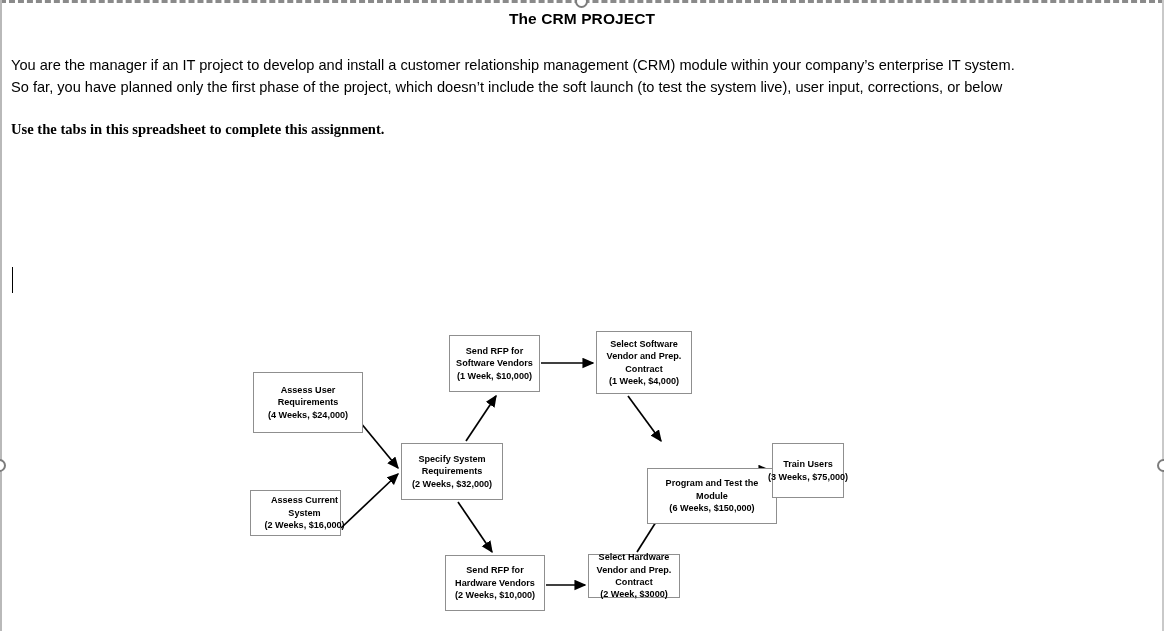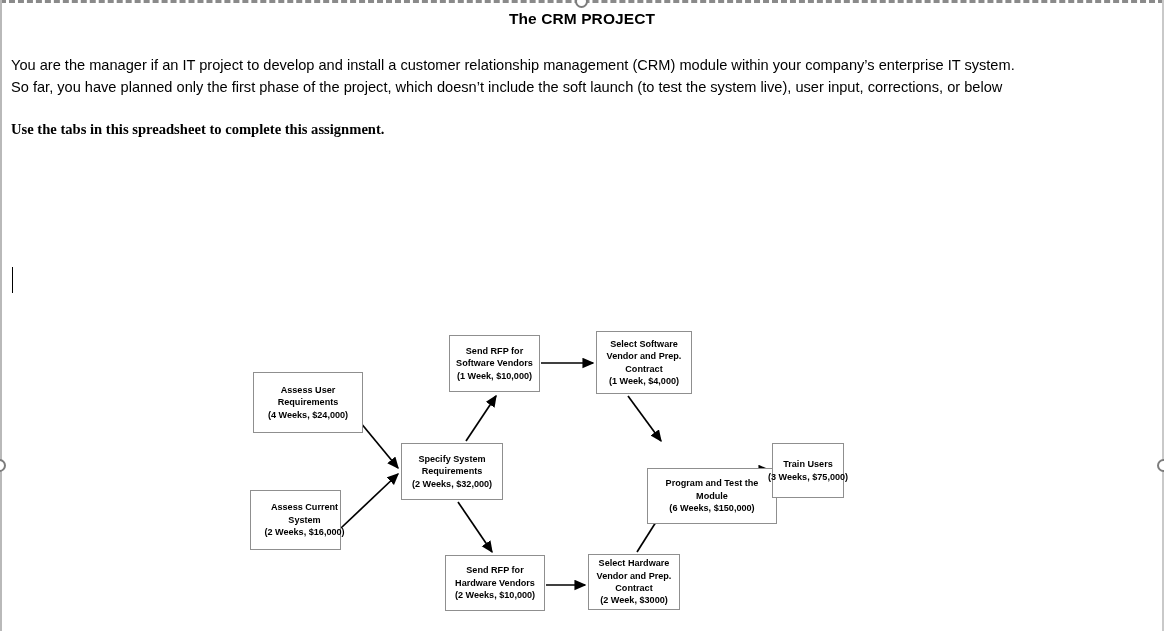--- a/index.html
+++ b/index.html
@@ -150,21 +150,21 @@
       <line x1="741" y1="470" x2="769" y2="470"></line>
     </g>
   </svg>
 
   <div id="nodes-layer">
       <div class="node" style="left: 253px; top: 372px; width: 110px; height: 61px;">
         <span class="ln">Assess User</span>
         <span class="ln">Requirements</span>
         <span class="ln">(4 Weeks, $24,000)</span>
       </div>
-      <div class="node" style="left: 250px; top: 490px; width: 91px; height: 60px; padding-left: 21px;">
+      <div class="node" style="left: 250px; top: 490px; width: 91px; height: 46px; padding-left: 21px;">
         <span class="ln">Assess Current</span>
         <span class="ln">System</span>
         <span class="ln">(2 Weeks, $16,000)</span>
       </div>
       <div class="node" style="left: 401px; top: 443px; width: 102px; height: 57px;">
         <span class="ln">Specify System</span>
         <span class="ln">Requirements</span>
         <span class="ln">(2 Weeks, $32,000)</span>
       </div>
       <div class="node" style="left: 449px; top: 335px; width: 91px; height: 57px;">
@@ -185,21 +185,21 @@
       </div>
       <div class="node" style="left: 772px; top: 443px; width: 72px; height: 55px;">
         <span class="ln">Train Users</span>
         <span class="ln">(3 Weeks, $75,000)</span>
       </div>
       <div class="node" style="left: 445px; top: 555px; width: 100px; height: 56px;">
         <span class="ln">Send RFP for</span>
         <span class="ln">Hardware Vendors</span>
         <span class="ln">(2 Weeks, $10,000)</span>
       </div>
-      <div class="node" style="left: 588px; top: 554px; width: 92px; height: 56px; align-items: center;">
+      <div class="node" style="left: 588px; top: 554px; width: 92px; height: 44px; align-items: center;">
         <span class="ln">Select Hardware</span>
         <span class="ln">Vendor and Prep.</span>
         <span class="ln">Contract</span>
         <span class="ln">(2 Week, $3000)</span>
       </div>
     </div>
 
 </div>
 
 </body></html>

